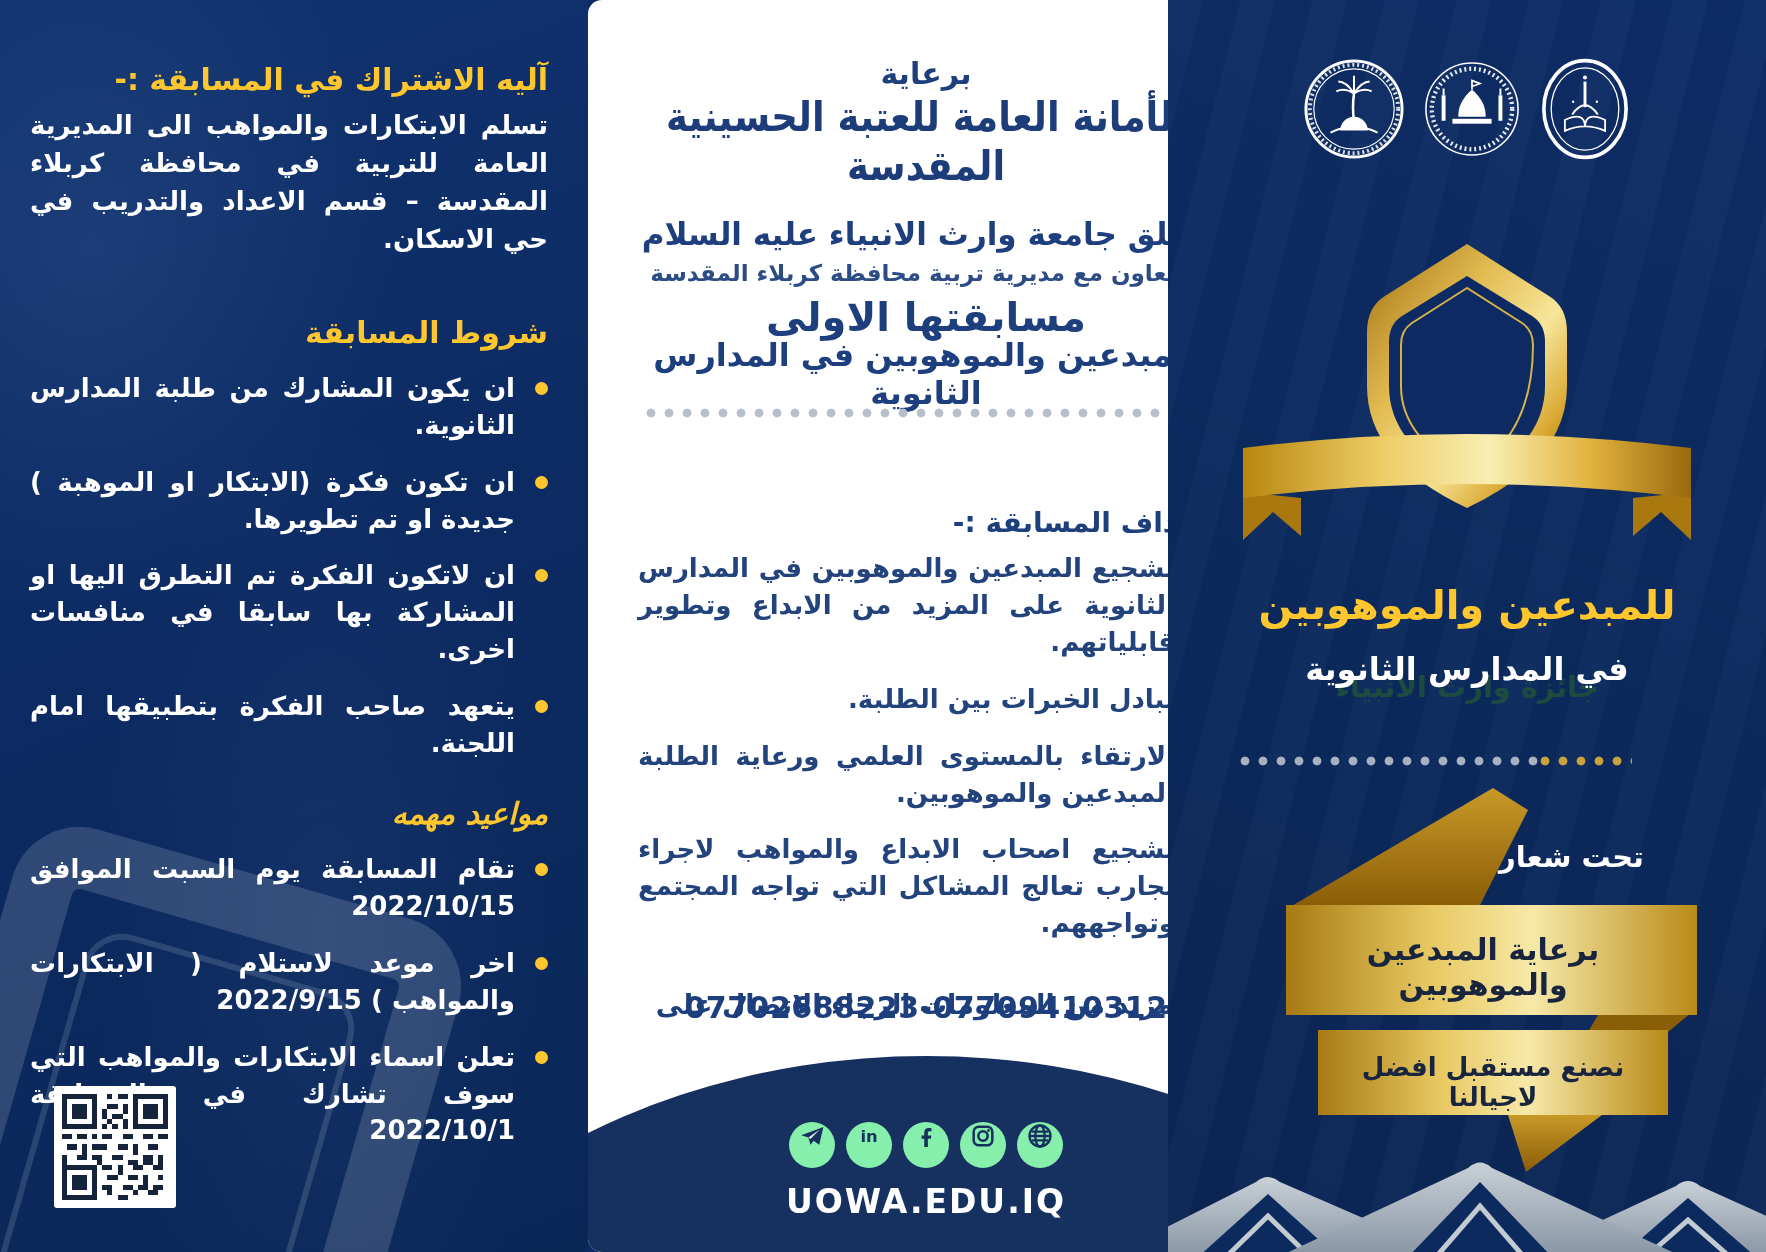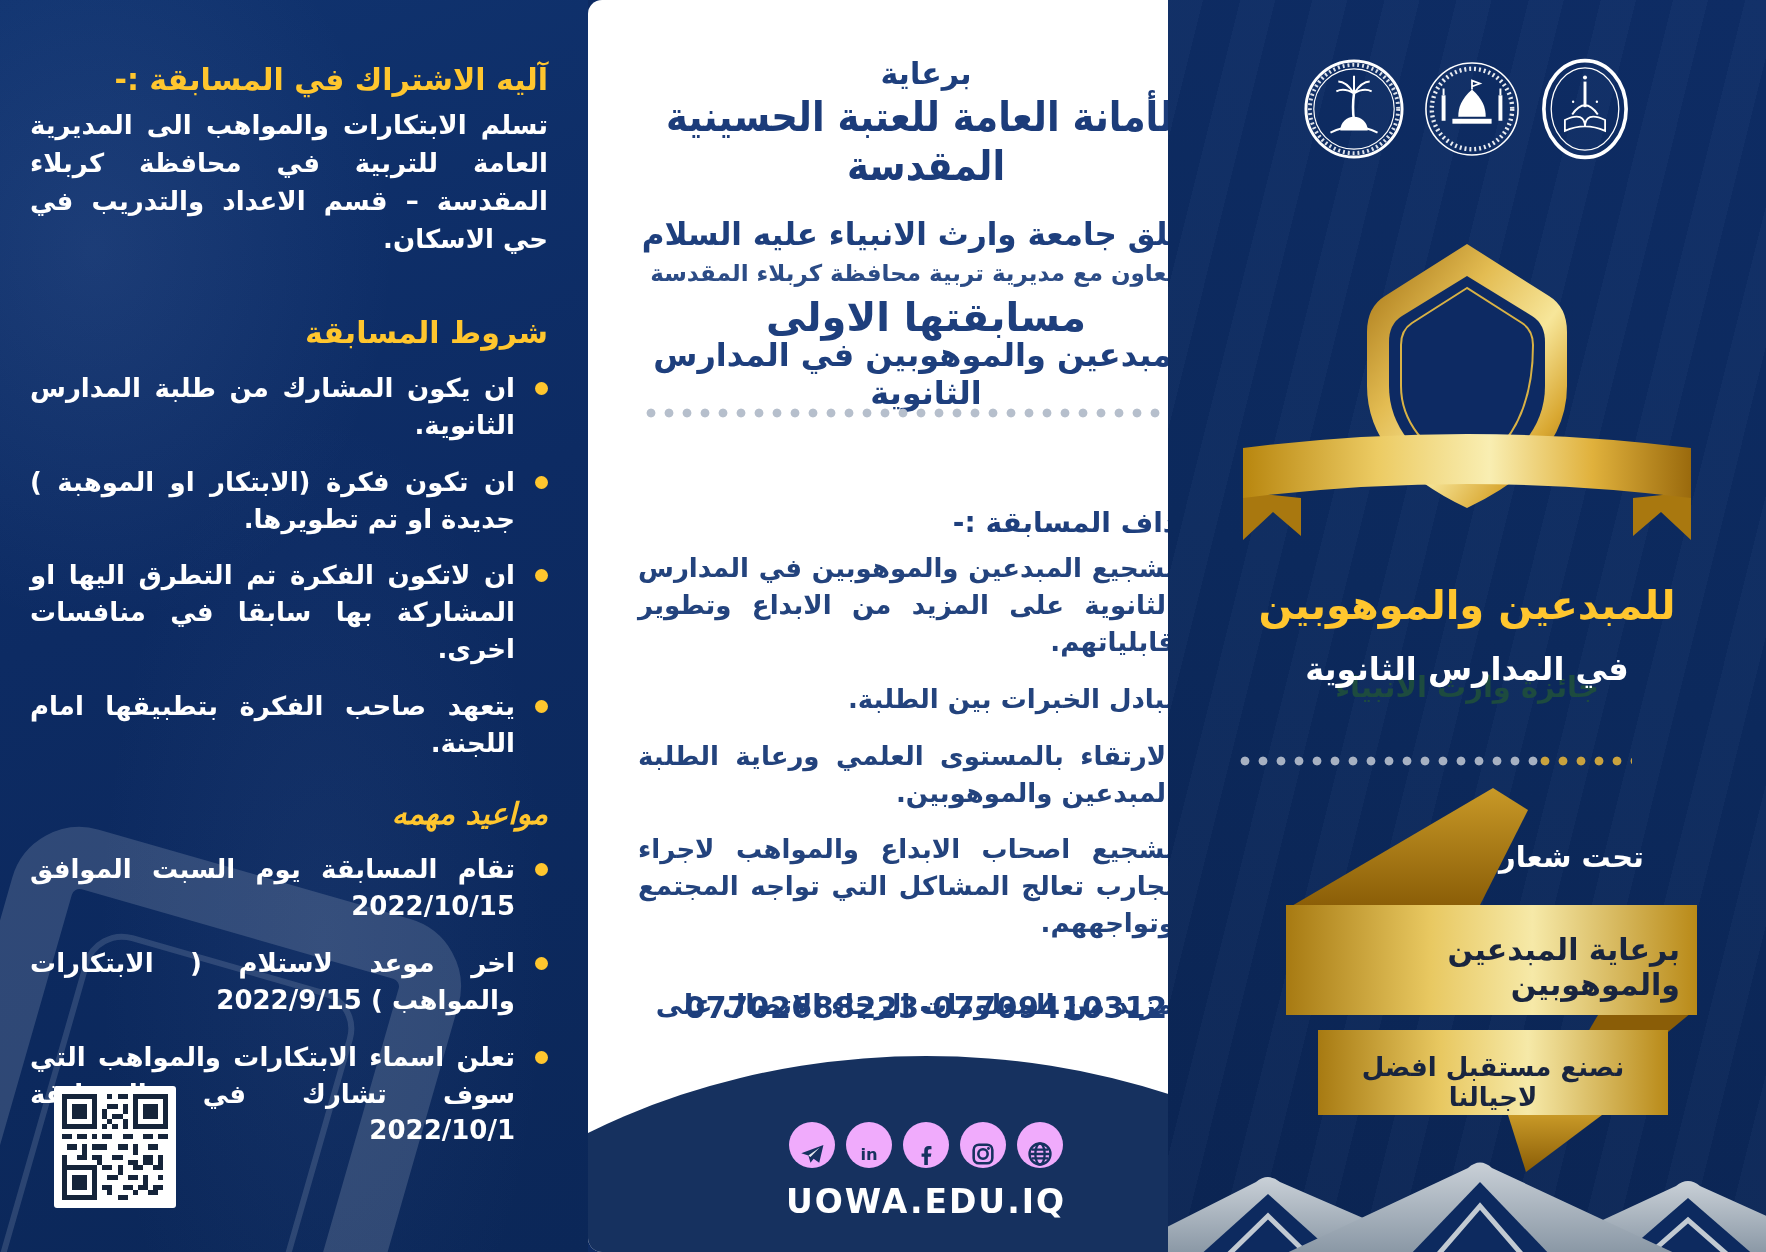--- a/index.html
+++ b/index.html
@@ -51,22 +51,22 @@
   .obj-title{position:absolute;top:478px;left:59px;right:56px;text-align:right;
       font-size:28px;font-weight:bold;color:#1e3f7d;}
   .obj-list{position:absolute;top:524px;left:50px;right:56px;}
   .obj-list li{color:#23437d;font-weight:600;}
   .contact-label{top:942px;font-size:27px;font-weight:bold;margin-top:47px;}
   .contact-phones{top:990px;font-size:30px;font-weight:bold;letter-spacing:.5px;}
   .footer-dome{position:absolute;left:50%;top:1056px;width:1280px;height:1020px;
       transform:translateX(-50%);border-radius:50%;background:#16315f;}
   .social-row{position:absolute;top:1122px;left:0;right:0;display:flex;gap:11px;
       justify-content:center;}
-  .sicon{width:46px;height:46px;border-radius:50%;background:#f0abfc;display:flex;
-      align-items:flex-end;justify-content:center;}
+  .sicon{width:46px;height:46px;border-radius:50%;background:#86efac;display:flex;
+      align-items:flex-start;justify-content:center;}
   .sicon svg{width:28px;height:28px;}
   .website{position:absolute;top:1182px;left:0;right:0;text-align:center;color:#ffffff;
       font-size:33px;font-weight:bold;letter-spacing:2px;}
   
   .logos-row{position:absolute;top:56px;left:0;right:0;display:flex;gap:18px;
       justify-content:center;align-items:center;z-index:2;}
   .logo svg{display:block;}
   .shield-wrap{position:absolute;top:236px;left:50%;transform:translateX(-50%);
       width:460px;height:310px;z-index:2;}
   .award-ribbon-text{position:absolute;top:434px;left:0;right:0;text-align:center;
@@ -78,21 +78,21 @@
   .right-dots{position:absolute;top:756px;left:72px;width:392px;height:10px;z-index:2;}
   .right-dots .dg{position:absolute;left:0;top:0;width:300px;height:10px;
       background-image:radial-gradient(circle at 5px 5px,#a7b1c2 4px,transparent 4.8px);
       background-size:18px 10px;background-repeat:repeat-x;}
   .right-dots .dy{position:absolute;left:300px;top:0;width:92px;height:10px;
       background-image:radial-gradient(circle at 5px 5px,#c9a23e 4px,transparent 4.8px);
       background-size:18px 10px;background-repeat:repeat-x;}
   .tahta{position:absolute;top:840px;right:122px;font-size:29px;font-weight:bold;color:#ffffff;z-index:3;}
   .ribbons{position:absolute;top:780px;left:90px;width:440px;height:400px;z-index:2;}
   .ribbons svg{position:absolute;inset:0;}
-  .r1text{position:absolute;top:152px;left:28px;width:394px;
+  .r1text{position:absolute;top:152px;left:28px;width:394px;text-align:center;
       font-size:30px;font-weight:bold;color:#19253f;}
   .r2text{position:absolute;top:272px;left:60px;width:350px;text-align:center;
       font-size:26px;font-weight:bold;color:#19253f;}
   .chevrons{position:absolute;bottom:0;left:0;width:598px;height:110px;z-index:1;}
 </style>
 </head>
 <body>
 
 <div class="poster">
 

